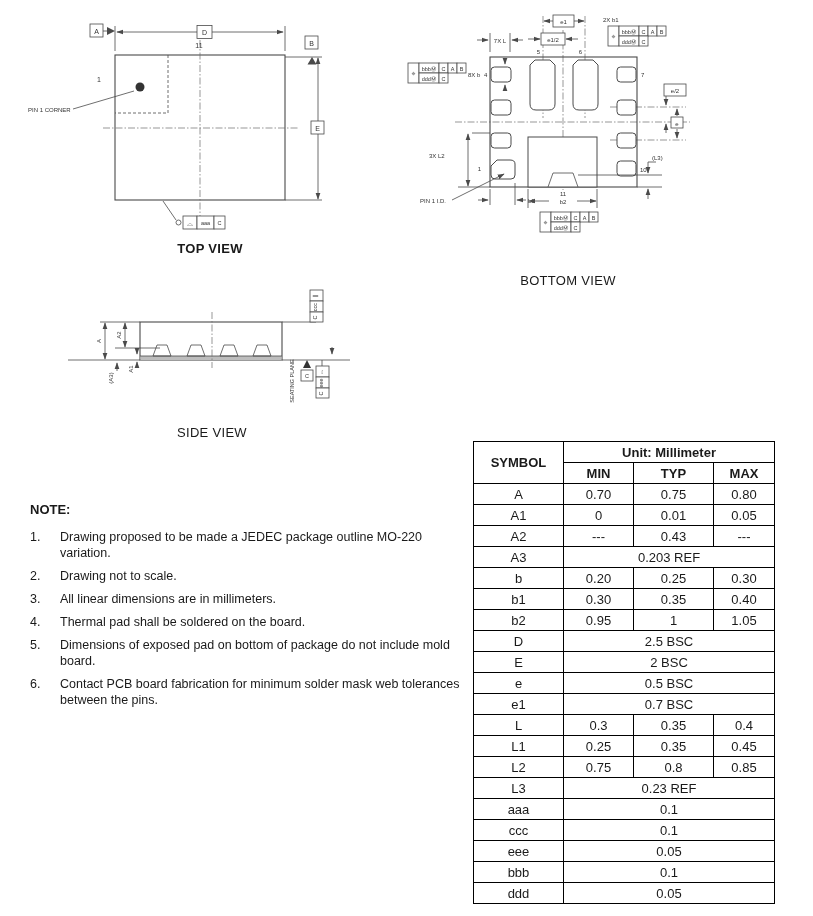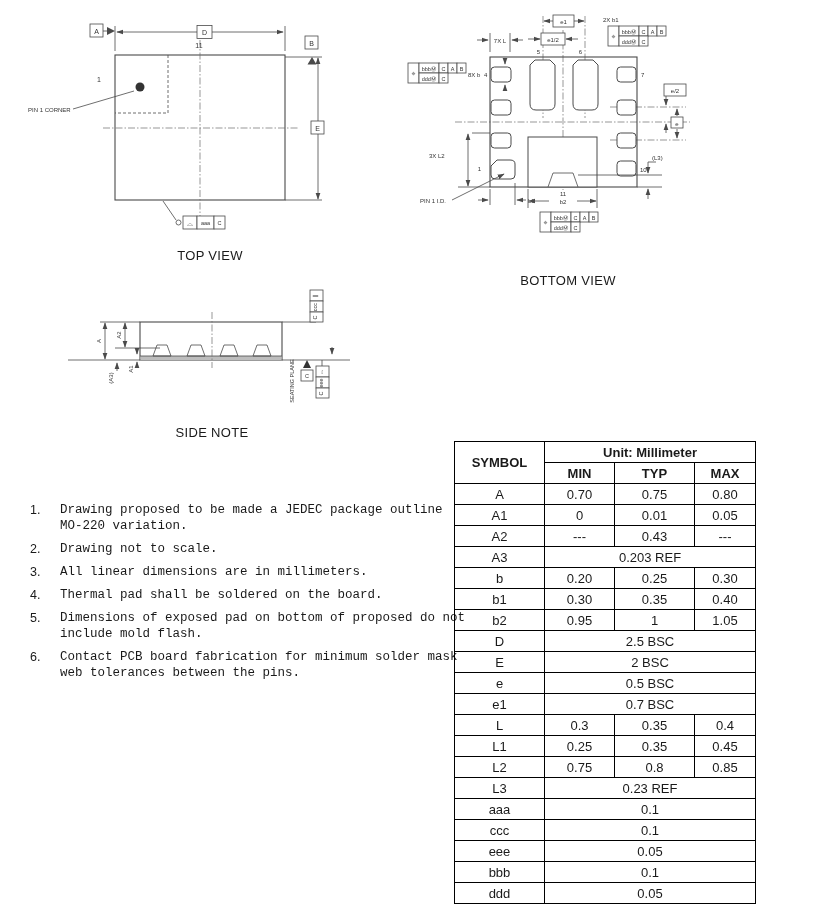--- a/index.html
+++ b/index.html
@@ -15,22 +15,22 @@
   .dim{stroke:#4a4a4a;stroke-width:0.8;fill:none;}
   .cl{stroke:#6a6a6a;stroke-width:0.7;fill:none;stroke-dasharray:7 2 1.5 2;}
   .dash{stroke:#4a4a4a;stroke-width:0.8;fill:none;stroke-dasharray:3 2;}
   .box{fill:#fff;stroke:#4a4a4a;stroke-width:0.8;}
   .pad{fill:#fff;stroke:#4a4a4a;stroke-width:1;}
   .caption{position:absolute;width:120px;text-align:center;font-size:13px;color:#1a1a1a;letter-spacing:.3px;}
   .notes{position:absolute;left:30px;top:502px;width:442px;font-size:12.5px;line-height:1.28;}
   .notes-title{font-weight:bold;font-size:13px;margin-bottom:10px;}
   .note-item{display:flex;margin-bottom:7px;}
   .note-num{width:30px;flex:none;}
-  .note-text{flex:1;font-family:Liberation Mono, monospace;}
-  table.dims{position:absolute;left:454px;top:441px;width:301px;border-collapse:collapse;
+  .note-text{flex:1;}
+  table.dims{position:absolute;left:473px;top:441px;width:301px;border-collapse:collapse;
              font-size:13px;table-layout:fixed;}
   table.dims th,table.dims td{border:1px solid #000;text-align:center;padding:0;height:20px;}
   table.dims th{font-weight:bold;}
 </style>
 </head>
 <body>
 
 <div class="sheet">
 
   <svg style="left:20px;top:10px;" width="350" height="250" viewBox="20 10 350 250">
@@ -77,21 +77,21 @@
     <circle class="thin" cx="178.5" cy="222.5" r="2.5" fill="#fff"></circle>
     <g>
       <rect class="box" x="183" y="216" width="14" height="13"></rect>
       <text class="fcfsym" x="190" y="225.5" text-anchor="middle">⌓</text>
       <rect class="box" x="197" y="216" width="17" height="13"></rect>
       <text class="fcf" x="205.5" y="224.5" text-anchor="middle">aaa</text>
       <rect class="box" x="214" y="216" width="11" height="13"></rect>
       <text class="fcf" x="219.5" y="224.5" text-anchor="middle">C</text>
     </g>
   </svg>
-  <div class="caption" style="left:150px;top:248px;">TOP VIEW</div>
+  <div class="caption" style="left:150px;top:241px;font-weight:bold;">TOP VIEW</div>
 
   <svg style="left:398px;top:5px;" width="305" height="255" viewBox="398 5 305 255">
     <defs>
       <marker id="ar2" viewBox="0 0 10 10" refX="9" refY="5" markerWidth="9" markerHeight="9" orient="auto-start-reverse">
         <path d="M0,1.5 L10,5 L0,8.5 z" fill="#4a4a4a"></path>
       </marker>
     </defs>
 
     <line class="cl" x1="543" y1="16" x2="543" y2="118"></line>
     <line class="cl" x1="563" y1="30" x2="563" y2="190"></line>
@@ -284,42 +284,43 @@
     <line class="dim" x1="332" y1="347" x2="332" y2="354" marker-end="url(#ar3)"></line>
     <g>
       <rect class="box" x="316" y="366" width="13" height="11"></rect>
       <text class="fcf" x="322.5" y="372" text-anchor="middle" transform="rotate(-90 322.5 372)">⌓</text>
       <rect class="box" x="316" y="377" width="13" height="11"></rect>
       <text class="fcf" x="322.5" y="383" text-anchor="middle" transform="rotate(-90 322.5 383)">eee</text>
       <rect class="box" x="316" y="388" width="13" height="10"></rect>
       <text class="fcf" x="322.5" y="393.5" text-anchor="middle" transform="rotate(-90 322.5 393.5)">C</text>
     </g>
   </svg>
-  <div class="caption" style="left:152px;top:425px;">SIDE NOTE</div>
+  <div class="caption" style="left:152px;top:425px;">SIDE VIEW</div>
 
   <div class="notes">
+    <div class="notes-title">NOTE:</div>
     <div class="note-item">
       <span class="note-num">1.</span>
       <span class="note-text">Drawing proposed to be made a JEDEC package outline MO-220 variation.</span>
     </div>
     <div class="note-item">
       <span class="note-num">2.</span>
       <span class="note-text">Drawing not to scale.</span>
     </div>
     <div class="note-item">
       <span class="note-num">3.</span>
       <span class="note-text">All linear dimensions are in millimeters.</span>
     </div>
     <div class="note-item">
       <span class="note-num">4.</span>
       <span class="note-text">Thermal pad shall be soldered on the board.</span>
     </div>
     <div class="note-item">
       <span class="note-num">5.</span>
-      <span class="note-text">Dimensions of exposed pad on bottom of proposed do not include mold flash.</span>
+      <span class="note-text">Dimensions of exposed pad on bottom of package do not include mold board.</span>
     </div>
     <div class="note-item">
       <span class="note-num">6.</span>
       <span class="note-text">Contact PCB board fabrication for minimum solder mask web tolerances between the pins.</span>
     </div>
   </div>
 
   <table class="dims">
     <colgroup>
         <col style="width:90px">

